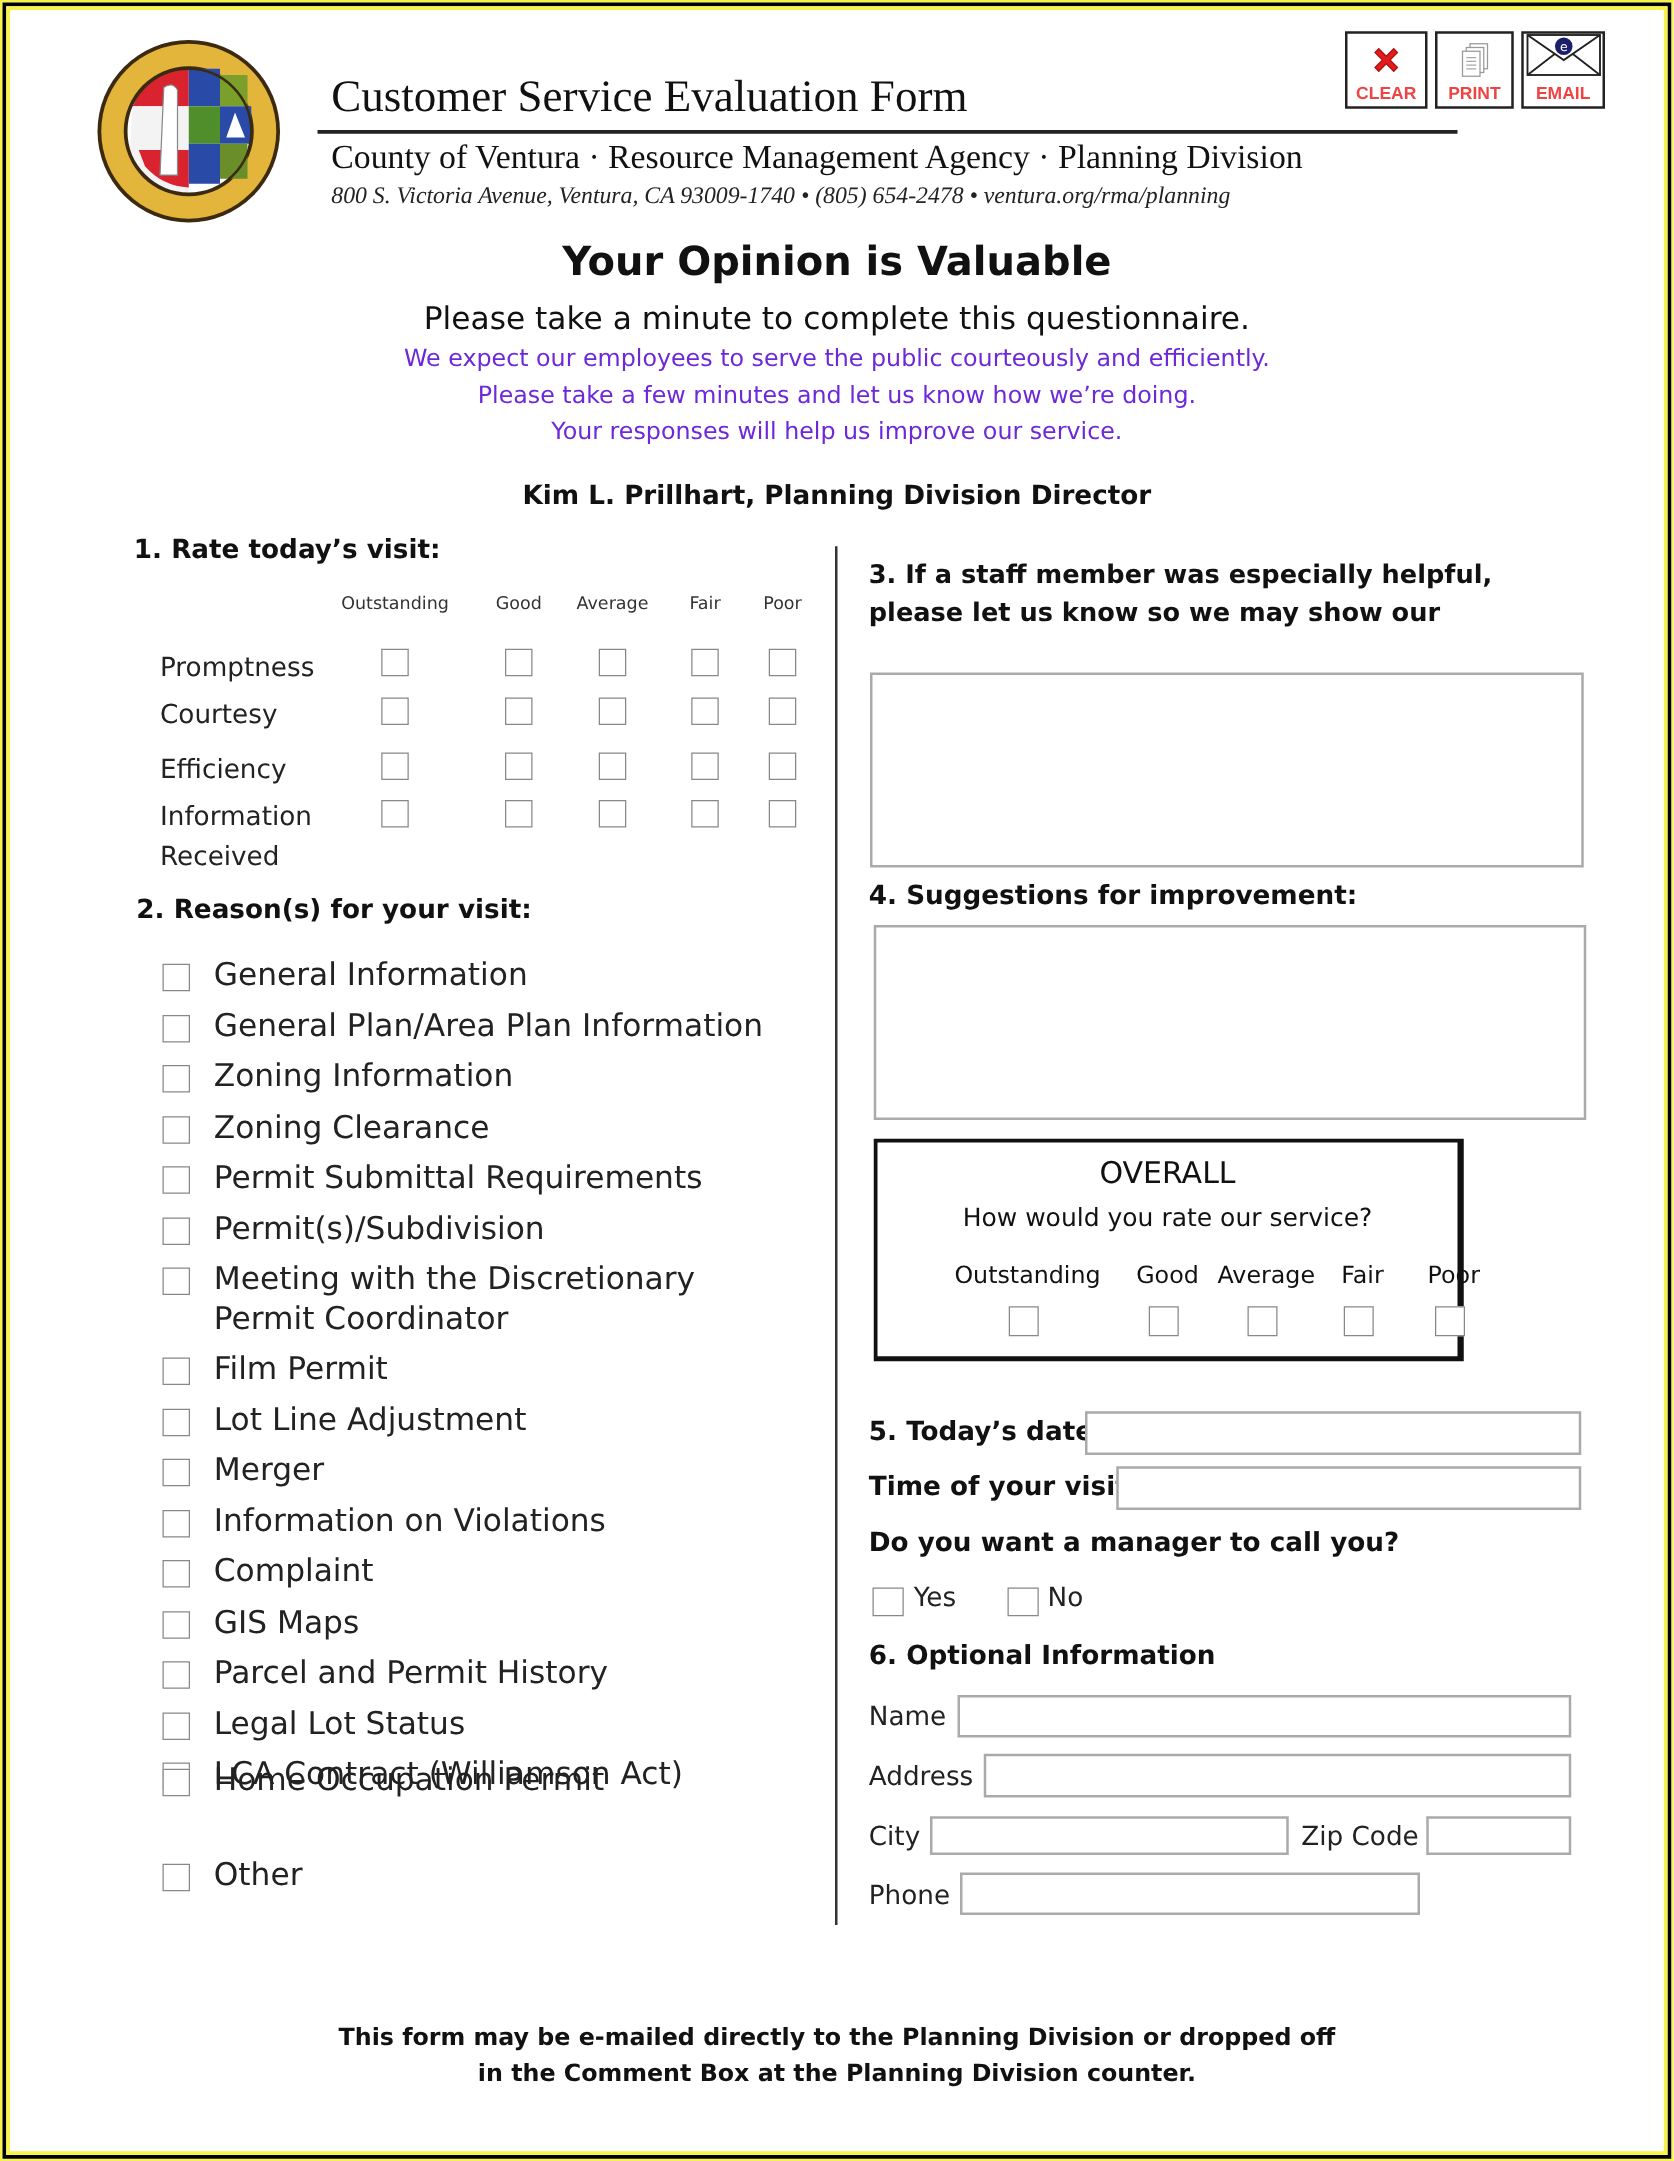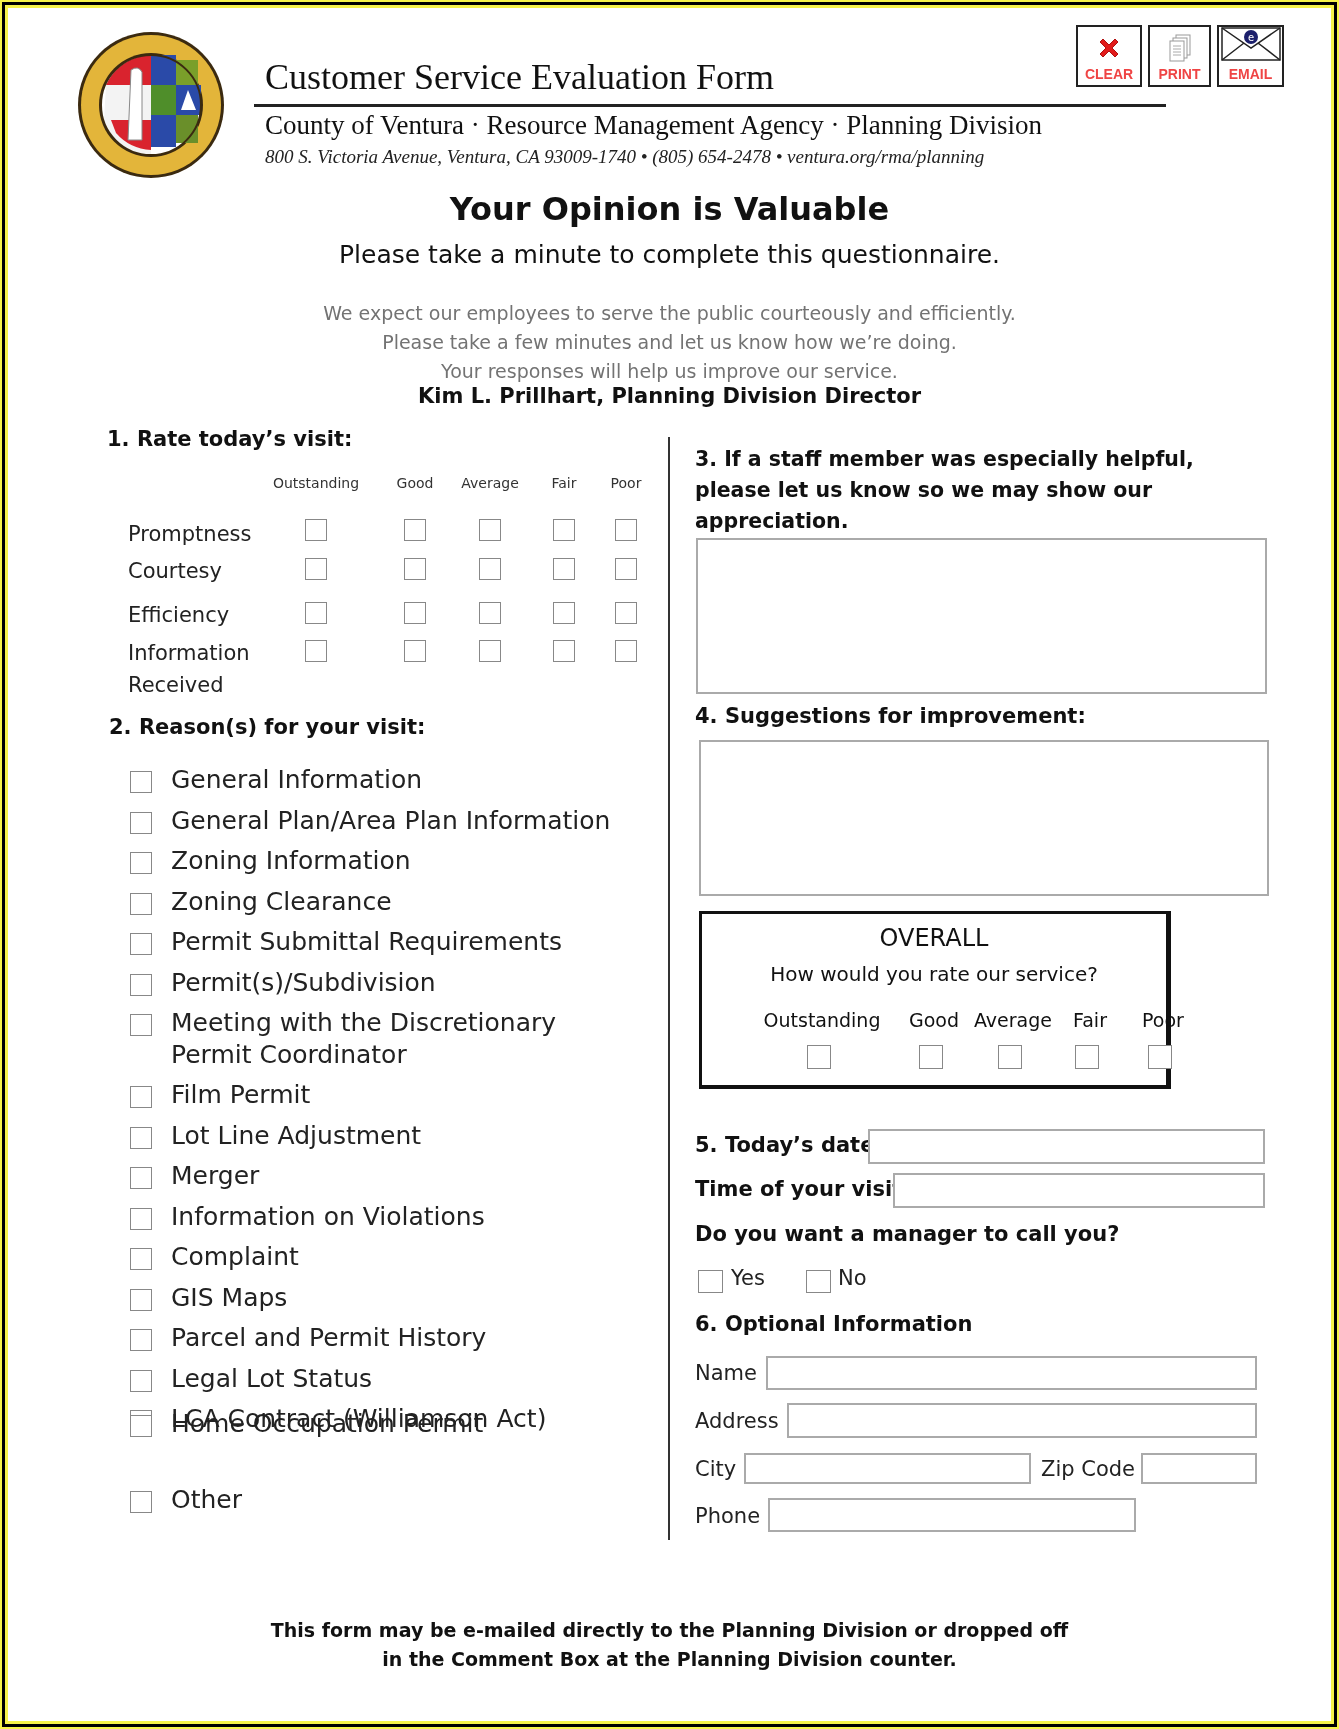--- a/index.html
+++ b/index.html
@@ -17,21 +17,21 @@
   .subtitle { left: 265px; top: 110px; font-size: 27px; white-space: nowrap; }
   .address { left: 265px; top: 146px; font-size: 19px; font-style: italic; white-space: nowrap; color: #222; }
 
   .hbtn { position: absolute; top: 25px; height: 62px; border: 2px solid #222; box-sizing: border-box; background: #fff; cursor: pointer; }
   .hbtn .lbl { position: absolute; left: 0; right: 0; bottom: 3px; text-align: center; font-family: Liberation Sans, sans-serif; font-weight: bold; font-size: 14px; color: #ef4444; }
   .hbtn .ico { position: absolute; left: 0; right: 0; top: 4px; height: 34px; display: flex; justify-content: center; align-items: center; }
 
   .center { position: absolute; left: 0; width: 1339px; text-align: center; white-space: nowrap; }
   .h-main { top: 190px; font-size: 32px; font-weight: bold; }
   .h-sub { top: 240px; font-size: 25px; }
-  .h-line { font-size: 19px; color: #737373; margin-top: 26px; }
+  .h-line { font-size: 19px; color: #6d28d9; }
   .h-dir { top: 384px; font-size: 21px; font-weight: bold; }
 
   .q-head { font-size: 21px; font-weight: bold; white-space: nowrap; }
   .col-head { position: absolute; top: 475px; font-size: 14px; color: #333; transform: translateX(-50%); white-space: nowrap; }
   .row-label { position: absolute; left: 128px; font-size: 21px; color: #222; white-space: nowrap; }
   .cb { position: absolute; width: 22px; height: 22px; border: 1.5px solid #888; box-sizing: border-box; background: #fff; cursor: pointer; }
   .reason { position: absolute; left: 130px; display: flex; align-items: flex-start; }
   .reason .cb { position: relative; margin-top: 3px; }
   .reason .txt { margin-left: 19px; font-size: 25px; color: #222; line-height: 32px; margin-top: -4px; }
 
@@ -231,21 +231,20 @@
       <div class="cb"></div>
       <div class="txt">Other</div>
     </div>
   </div>
 
 <div class="abs divider"></div>
 
 <div class="abs q-head" style="left:695px; top:444px; line-height:31px; font-size:20.5px;">
   <div>3.  If a staff member was especially helpful,</div>
   <div>please let us know so we may show our</div>
-  <div>appreciation.</div>
 </div>
 <div class="textbox" style="left:696px; top:538px; width:571px; height:156px;"></div>
 
 <div class="abs q-head" style="left:695px; top:704px;">4. Suggestions for improvement:</div>
 <div class="textbox" style="left:699px; top:740px; width:570px; height:156px;"></div>
 
 <div class="overall">
   <div class="ov-title">OVERALL</div>
   <div class="ov-q">How would you rate our service?</div>
   <div id="ov-opts">

